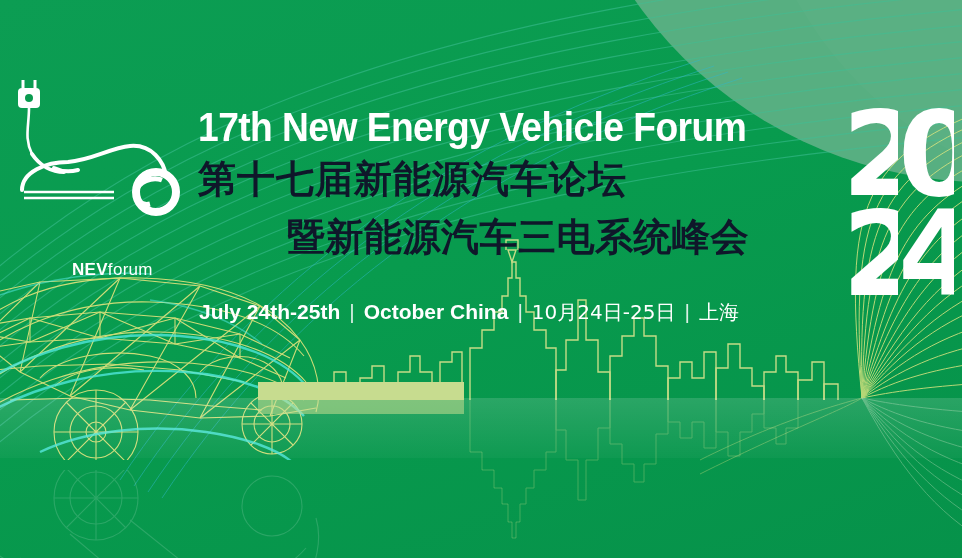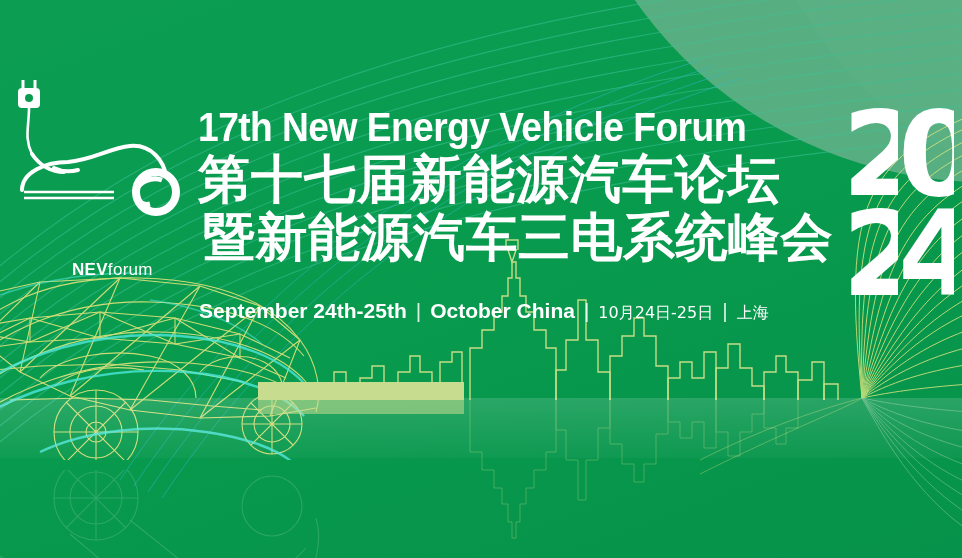--- a/index.html
+++ b/index.html
@@ -19,27 +19,27 @@
   .logo{position:absolute;left:6px;top:76px;width:186px;height:140px;}
   .logo svg{display:block;}
   .logo-text{position:absolute;left:66px;top:184px;color:#ffffff;font-size:17px;letter-spacing:.3px;}
   .logo-text b{font-weight:700;}
   .logo-text span{font-weight:400;}
 
   .headline{position:absolute;left:198px;top:104px;width:640px;}
   .h-en{color:#fff;font-weight:700;font-size:40px;line-height:46px;letter-spacing:-.6px;
     transform:scaleX(.93);transform-origin:left center;white-space:nowrap;
     font-family:"Liberation Sans Narrow","Liberation Sans",sans-serif;}
-  .h-cn{color:#ffffff;font-weight:700;font-size:52px;line-height:58px;letter-spacing:1px;
+  .h-cn{color:#0f172a;font-weight:700;font-size:38px;line-height:58px;letter-spacing:1px;
     white-space:nowrap;font-family:"DejaVu Sans","Liberation Sans",sans-serif;}
   .h-cn.l2{letter-spacing:.5px;text-align:center;}
   .subline{position:absolute;left:199px;top:299px;white-space:nowrap;color:#fff;
     font-size:21px;font-weight:700;font-family:"Liberation Sans Narrow","Liberation Sans",sans-serif;}
   .subline .sep{font-weight:400;opacity:.85;padding:0 9px;}
-  .subline .cn{font-family:"DejaVu Sans","Liberation Sans",sans-serif;font-weight:400;font-size:16px;}
+  .subline .cn{font-family:"DejaVu Sans","Liberation Sans",sans-serif;font-weight:400;font-size:20px;}
 
   .year{position:absolute;right:8px;top:104px;width:112px;height:200px;
     display:grid;grid-template-columns:1fr 1fr;grid-template-rows:1fr 1fr;}
   .year div{color:#fff;font-size:118px;line-height:100px;font-weight:700;
     font-family:"DejaVu Sans","Liberation Sans",sans-serif;overflow:hidden;}
   .y0{text-align:left;}
   .y1{text-align:right;}
   .y2{text-align:left;}
   .y3{text-align:right;}
 </style>
@@ -238,21 +238,21 @@
     </div>
   </div>
 
   <div class="headline">
     <div class="h-en">17th New Energy Vehicle Forum</div>
     <div class="h-cn">第十七届新能源汽车论坛</div>
     <div class="h-cn l2">暨新能源汽车三电系统峰会</div>
   </div>
 
   <div class="subline">
-    <span>September 24th-25th</span><span class="sep">|</span><span>October China</span><span class="sep">|</span><span class="cn">10月24日-25日</span><span class="sep">|</span><span class="cn">上海</span>
+    <span>July 24th-25th</span><span class="sep">|</span><span>October China</span><span class="sep">|</span><span class="cn">10月24日-25日</span><span class="sep">|</span><span class="cn">上海</span>
   </div>
 
   <div class="year">
     <div class="y0">2</div>
     <div class="y1">0</div>
     <div class="y2">2</div>
     <div class="y3">4</div>
   </div>
 
 </div>

